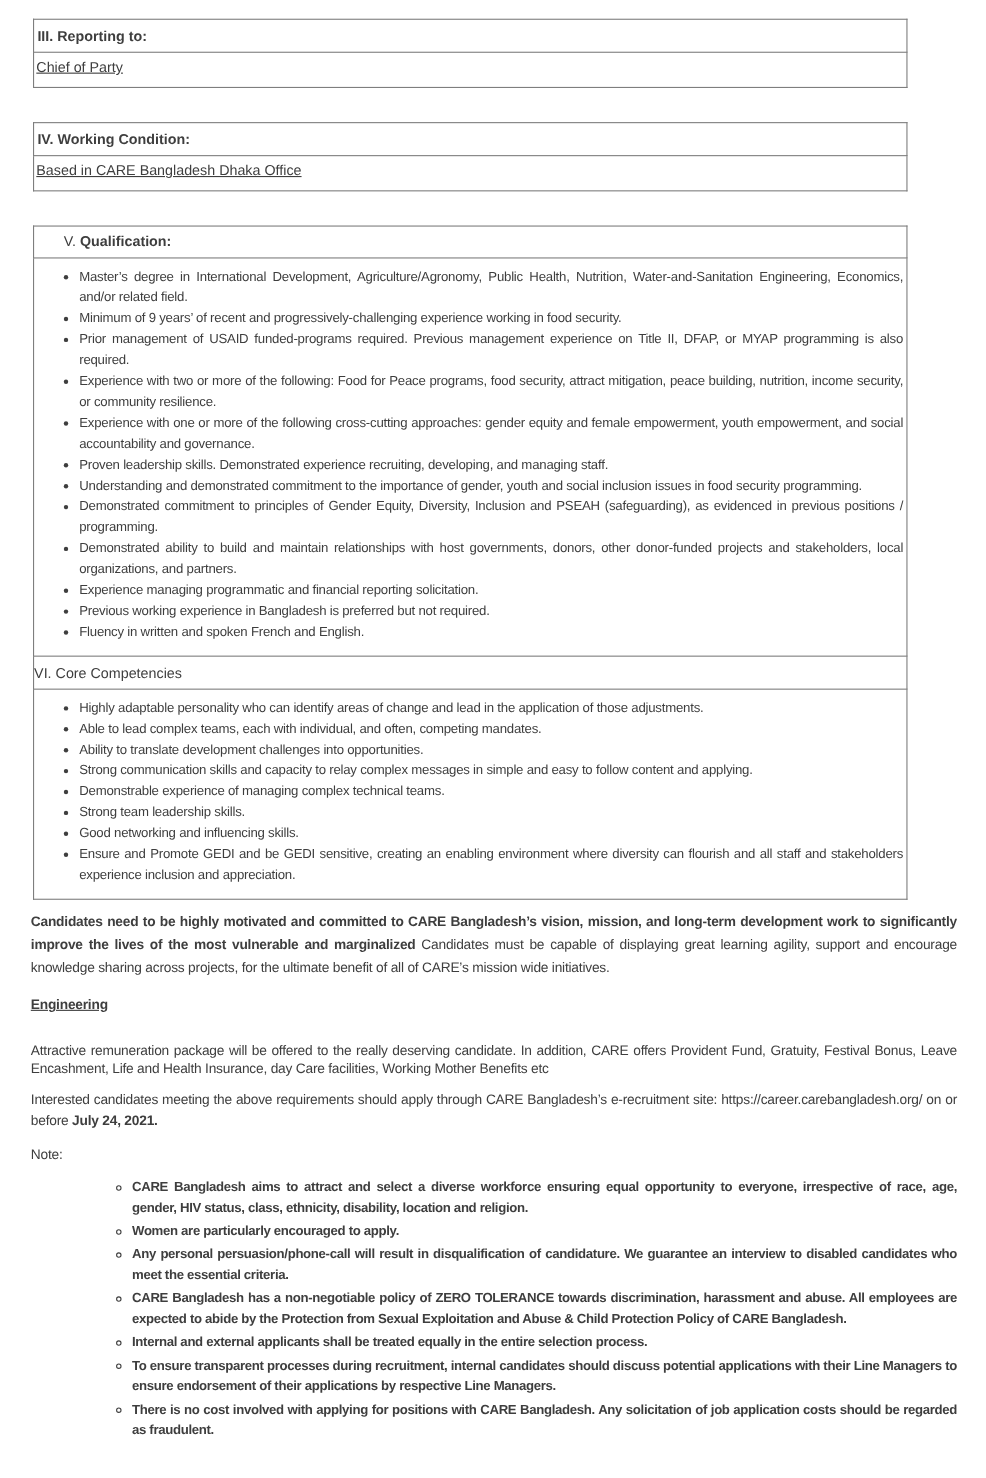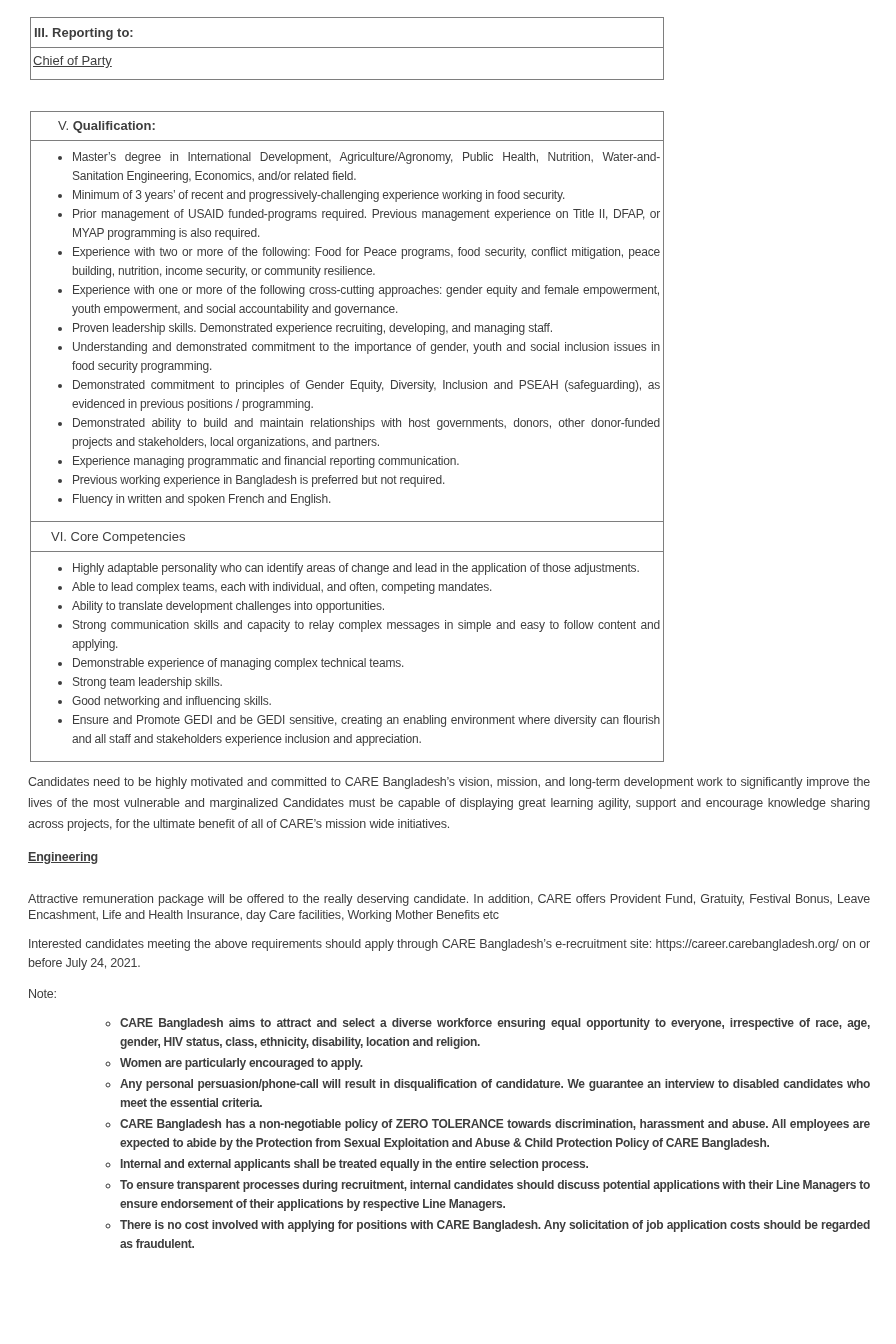--- a/index.html
+++ b/index.html
@@ -6,55 +6,55 @@
   body {
     width: 896px;
     font-family: "Liberation Sans", "DejaVu Sans", sans-serif;
     color: #3e3e3e;
   }
   .page { padding: 17px 26px 8px 28px; }
 
   
   table.tbl {
     border-collapse: collapse;
-    width: 634px;
+    width: 795px;
     margin-left: 2px;
     table-layout: fixed;
   }
   table.tbl td {
     border: 1px solid #7e7e7e;
     font-size: 13px;
     line-height: 15px;
     vertical-align: top;
   }
   .tbl-gap { margin-bottom: 31px; }
   .head-cell { font-weight: bold; padding: 7px 2px 7px 3px; }
   .val-cell  { font-weight: normal; padding: 5px 2px 11px 2px; text-decoration: underline; }
   .q-head-cell { padding: 6px 2px 7px 27px; }
   .q-head-cell .bold { font-weight: bold; }
-  .c-head-cell { padding: 7px 2px 7px 20px; font-weight: normal; }
+  .c-head-cell { padding: 7px 2px 7px 0; font-weight: normal; }
   .list-cell { padding: 7px 3px 12px 0; }
   .list-cell ul { margin: 0; padding-left: 41px; list-style: disc; }
   .list-cell li {
     text-align: justify;
     font-size: 12px;
     line-height: 19px;
     letter-spacing: -0.2px;
   }
   .big-tbl { margin-bottom: 8px; }
 
   
   .para {
     text-align: justify;
     font-size: 12.5px;
     line-height: 21px;
     letter-spacing: -0.2px;
     margin: 10px 0 0 0;
   }
-  .para .b { font-weight: normal; margin-top: 42px; }
+  .para .b { font-weight: bold; margin-top: 42px; }
   .bold-para {
     font-weight: normal;
     line-height: 16px;
     margin-top: 27px;
   }
   .apply-para { line-height: 19px; margin-top: 12px; }
   .comp-heading {
     font-size: 12.5px;
     font-weight: bold;
     text-decoration: underline;
@@ -89,42 +89,52 @@
     <tbody>
         <tr>
       <td class="head-cell">III. Reporting to:</td>
     </tr>
     <tr>
       <td class="val-cell">Chief of Party</td>
     </tr>
   </tbody>
     </table>
 
+  <table class="tbl tbl-gap">
+    <tbody>
+        <tr>
+      <td class="head-cell">IV. Working Condition:</td>
+    </tr>
+    <tr>
+      <td class="val-cell">Based in CARE Bangladesh Dhaka Office</td>
+    </tr>
+  </tbody>
+    </table>
 
   <table class="tbl big-tbl">
     <tbody>
         <tr>
       <td class="q-head-cell">
         <span>V.</span>
         <span class="bold">Qualification:</span>
       </td>
     </tr>
     <tr>
       <td class="list-cell">
         <ul>
               <li>Master’s degree in International Development, Agriculture/Agronomy, Public Health, Nutrition, Water-and-Sanitation Engineering, Economics, and/or related field.</li>
-              <li>Minimum of 3 years’ of recent and progressively-challenging experience working in food security.</li>
+              <li>Minimum of 9 years’ of recent and progressively-challenging experience working in food security.</li>
               <li>Prior management of USAID funded-programs required. Previous management experience on Title II, DFAP, or MYAP programming is also required.</li>
-              <li>Experience with two or more of the following: Food for Peace programs, food security, conflict mitigation, peace building, nutrition, income security, or community resilience.</li>
+              <li>Experience with two or more of the following: Food for Peace programs, food security, attract mitigation, peace building, nutrition, income security, or community resilience.</li>
               <li>Experience with one or more of the following cross-cutting approaches: gender equity and female empowerment, youth empowerment, and social accountability and governance.</li>
               <li>Proven leadership skills. Demonstrated experience recruiting, developing, and managing staff.</li>
               <li>Understanding and demonstrated commitment to the importance of gender, youth and social inclusion issues in food security programming.</li>
               <li>Demonstrated commitment to principles of Gender Equity, Diversity, Inclusion and PSEAH (safeguarding), as evidenced in previous positions / programming.</li>
               <li>Demonstrated ability to build and maintain relationships with host governments, donors, other donor-funded projects and stakeholders, local organizations, and partners.</li>
-              <li>Experience managing programmatic and financial reporting communication.</li>
+              <li>Experience managing programmatic and financial reporting solicitation.</li>
               <li>Previous working experience in Bangladesh is preferred but not required.</li>
               <li>Fluency in written and spoken French and English.</li>
             </ul>
       </td>
     </tr>
     <tr>
       <td class="c-head-cell">VI. Core Competencies</td>
     </tr>
     <tr>
       <td class="list-cell">

